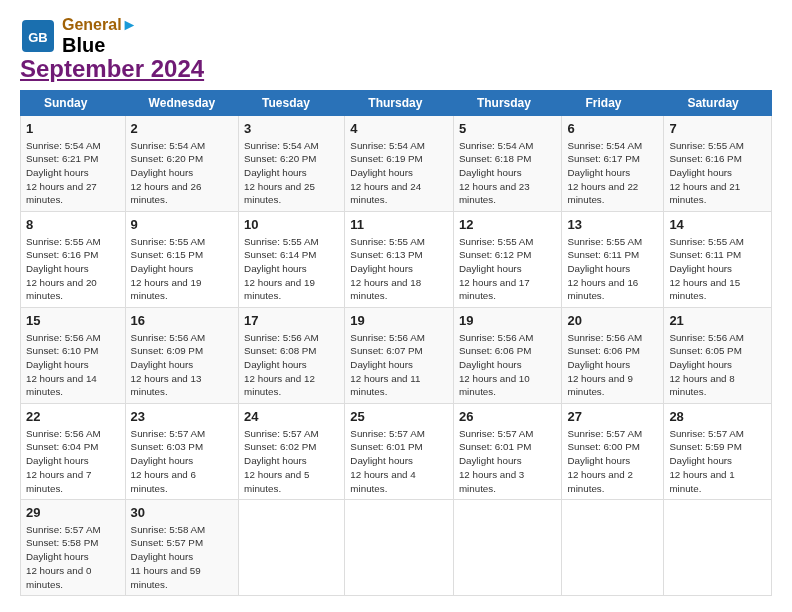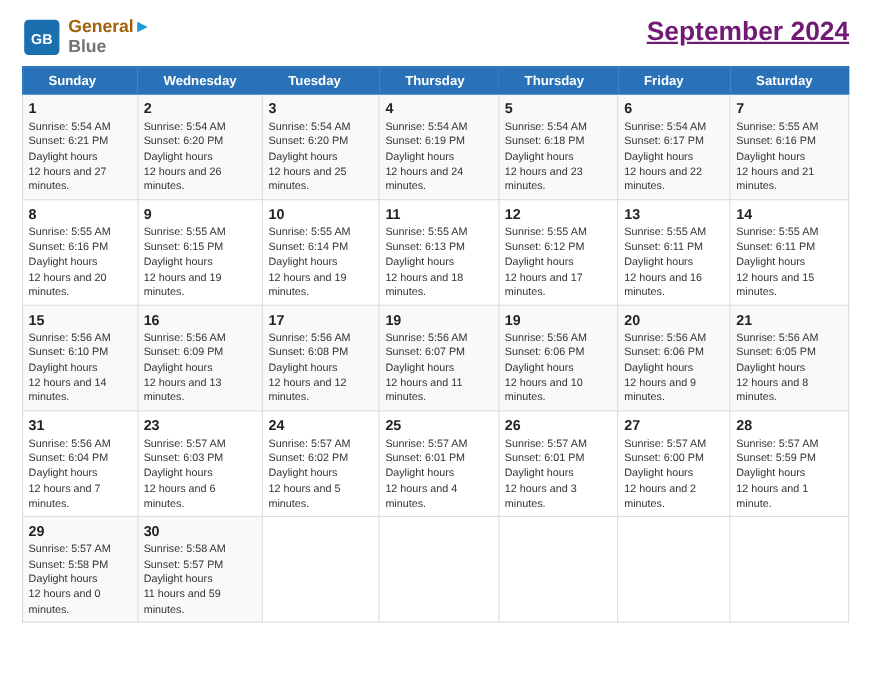--- a/index.html
+++ b/index.html
@@ -14,20 +14,21 @@
       width: 792px;
       min-height: 612px;
       background: #fff;
       padding: 16px 20px 10px 20px;
     }
     .header-top {
       display: flex;
       align-items: flex-start;
       justify-content: space-between;
       margin-bottom: 4px;
+      flex-direction: column;
     }
     .logo {
       display: flex;
       flex-direction: column;
       align-items: flex-start;
     }
     .title-block {
       text-align: right;
     }
     .month-title {
@@ -94,21 +95,21 @@
     <div class="logo">
       <div style="display:flex;align-items:center;">
         <svg width="36" height="36" viewBox="0 0 36 36">
           <rect x="2" y="2" width="32" height="32" rx="4" fill="#1a6faf"></rect>
           <text x="18" y="24" text-anchor="middle" fill="white" font-size="13" font-family="Arial" font-weight="bold">GB</text>
         </svg>
         <div style="margin-left:6px;">
           <div style="font-size:16px;font-weight:bold;color:#222;line-height:1.1;">
             <span style="color:#a16207;">General</span><span style="color:#1a9ad7;">►</span>
           </div>
-          <div style="font-size:16px;font-weight:bold;color:#737373;line-height:1.1;">Blue</div>
+          <div style="font-size:20px;font-weight:bold;color:#000000;line-height:1.1;">Blue</div>
         </div>
       </div>
     </div>
     <div class="title-block">
       <div class="month-title">September 2024</div>
     </div>
   </div>
 
   <table class="calendar">
     <thead>
@@ -313,21 +314,21 @@
         <div class="day-info">
           Sunrise: 5:56 AM<br>
           Sunset: 6:05 PM<br>
           Daylight hours<br>
           12 hours and 8 minutes.
         </div>
       </td>
         </tr>
         <tr>
           <td>
-        <span class="day-num">31</span>
+        <span class="day-num">22</span>
         <div class="day-info">
           Sunrise: 5:56 AM<br>
           Sunset: 6:04 PM<br>
           Daylight hours<br>
           12 hours and 7 minutes.
         </div>
       </td>
           <td>
         <span class="day-num">23</span>
         <div class="day-info">

